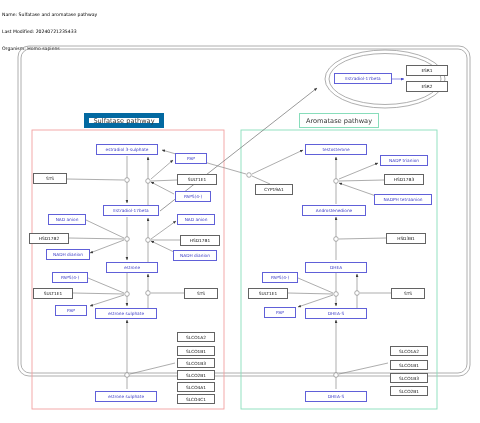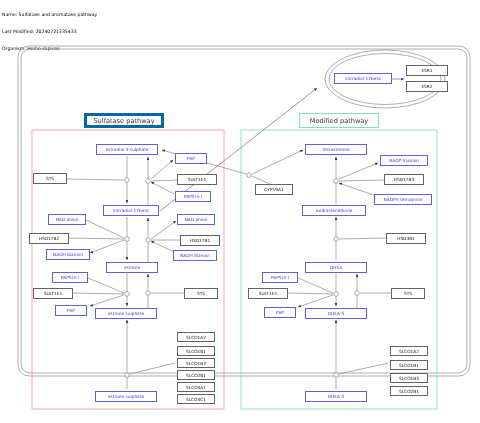--- a/index.html
+++ b/index.html
@@ -14,21 +14,21 @@
   .meta div{letter-spacing:0px;}
 
   .node{position:absolute;box-sizing:border-box;display:flex;
         align-items:center;justify-content:center;text-align:center;
         background:#ffffff;overflow:hidden;}
   .metabolite{border:1px solid #6060d8;color:#4040c8;font-size:4.3px;}
   .protein{border:1px solid #636363;color:#161616;font-size:4.3px;}
 
   .compartment-label{position:absolute;box-sizing:border-box;display:flex;
         align-items:center;justify-content:center;background:#fff;font-size:6.6px;color:#333;}
-  .lbl-sulf{border:3px solid #0369a1;}
+  .lbl-sulf{border:5px solid #0369a1;}
   .lbl-arom{border:1px solid #88ddbb;}
 </style>
 </head>
 <body>
 
 <div id="stage">
 
   <div class="meta">
     <div>Name: Sulfatase and aromatase pathway</div>
     <div>Last Modified: 20240721235433</div>
@@ -126,21 +126,21 @@
       <circle cx="357" cy="293" r="2.3" fill="#fff" stroke="#8a8a8a"></circle>
       <path d="M391,293 L360,293"></path>
 
       <path d="M336,389 L336,320" marker-end="url(#ah)"></path>
       <circle cx="336" cy="375" r="2.3" fill="#fff" stroke="#8a8a8a"></circle>
       <path d="M388,363 L339,374"></path>
     </g>
   </svg>
 
   <div class="compartment-label lbl-sulf" style="left:84px;top:113px;width:80px;height:15px;">Sulfatase pathway</div>
-  <div class="compartment-label lbl-arom" style="left:299px;top:113px;width:80px;height:15px;">Modified pathway</div>
+  <div class="compartment-label lbl-arom" style="left:299px;top:113px;width:80px;height:15px;">Aromatase pathway</div>
 
   <div id="nodes">
       <div class="node metabolite" style="left: 334px; top: 73px; width: 58px; height: 11px;">
         <span>Estradiol-17beta</span>
       </div>
       <div class="node protein" style="left: 406px; top: 65px; width: 42px; height: 11px;">
         <span>ESR1</span>
       </div>
       <div class="node protein" style="left: 406px; top: 81px; width: 42px; height: 11px;">
         <span>ESR2</span>

